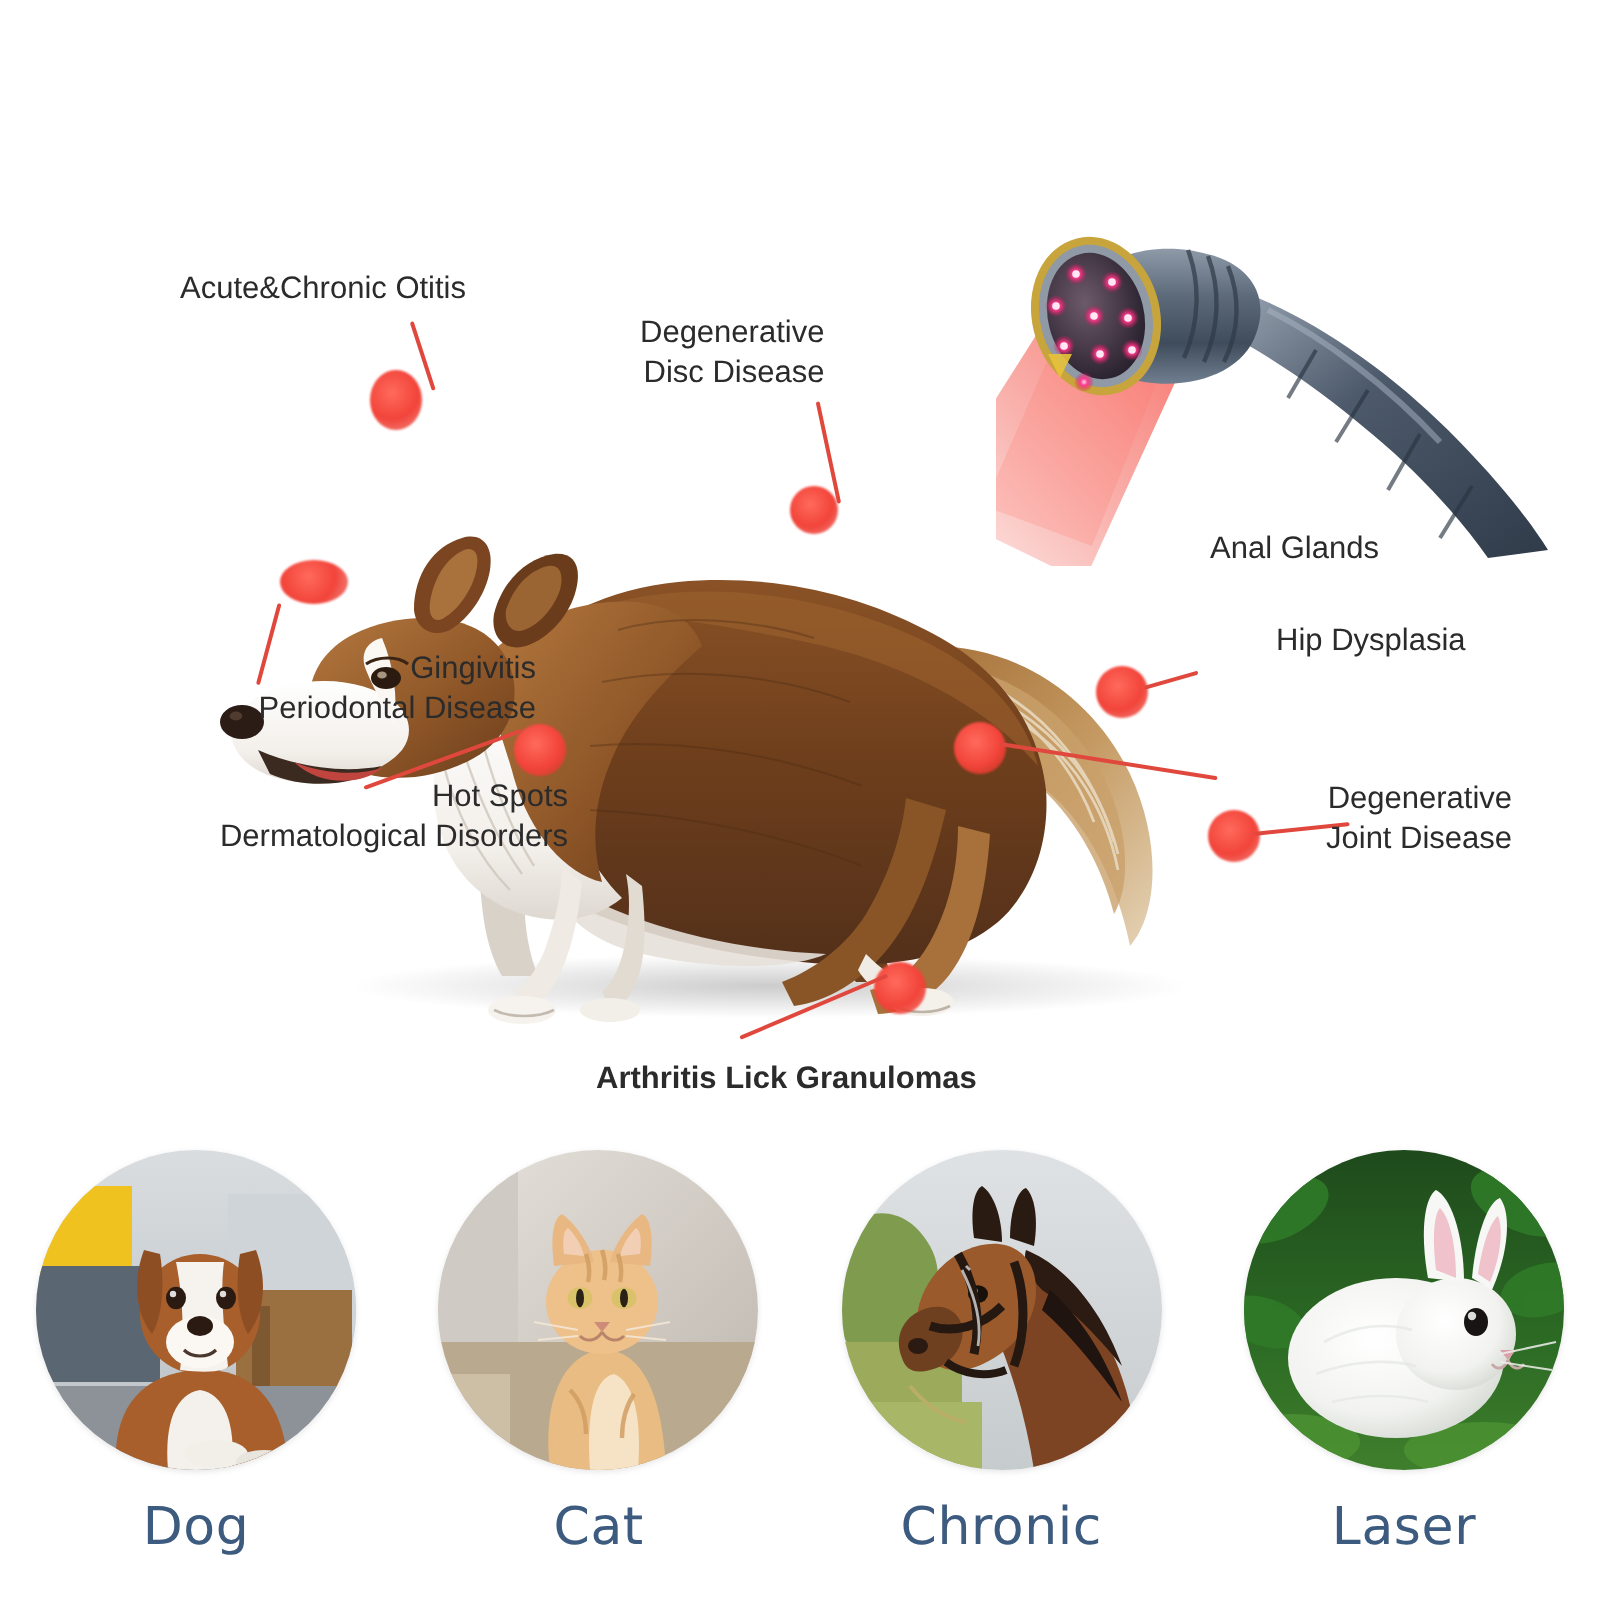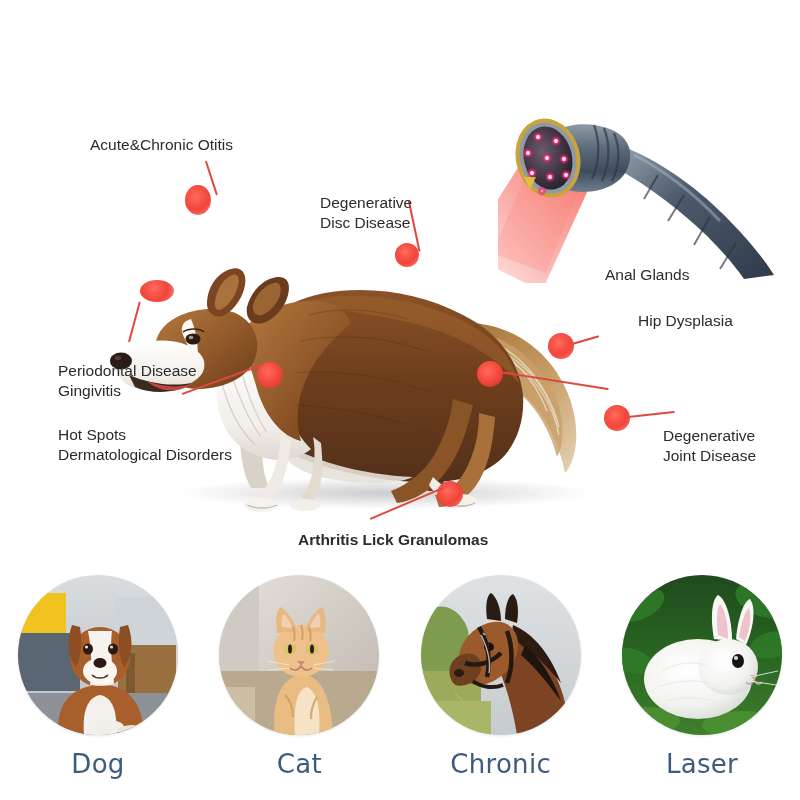--- a/index.html
+++ b/index.html
@@ -32,21 +32,21 @@
   .stage { position: absolute; left: 0; top: 75px; width: 647px; height: 495px; }
 
   .label {
     position: absolute;
     color: #2b2b2b;
     font-size: 15.5px;
     line-height: 20px;
     white-space: nowrap;
     font-family: "Liberation Sans", sans-serif;
   }
-  .label.center { text-align: left; margin-top: 36px; }
+  .label.center { text-align: right; }
 
   
   .leader {
     position: absolute;
     height: 1.6px;
     background: #e0483d;
     transform-origin: 0 50%;
     border-radius: 2px;
   }
   .dot {
@@ -332,25 +332,25 @@
     <div class="label" style="left:638px; top:236px;">
       <div>Hip Dysplasia</div>
     </div>
 
     <div class="label center" style="left:663px; top:315px;">
       <div>Degenerative</div>
       <div>Joint Disease</div>
     </div>
 
     <div class="label center" style="left:58px; top:250px; width:210px;">
+      <div>Gingivitis</div>
       <div>Periodontal Disease</div>
-      <div>Gingivitis</div>
-    </div>
-
-    <div class="label center" style="left:58px; top:314px; width:210px;">
+    </div>
+
+    <div class="label center" style="left:74px; top:314px; width:210px;">
       <div>Hot Spots</div>
       <div>Dermatological Disorders</div>
     </div>
 
     <div class="label" style="left:298px; top:455px;font-weight:bold;">
       <div>Arthritis Lick Granulomas</div>
     </div>
   </div>
 
   <div class="species-strip">

